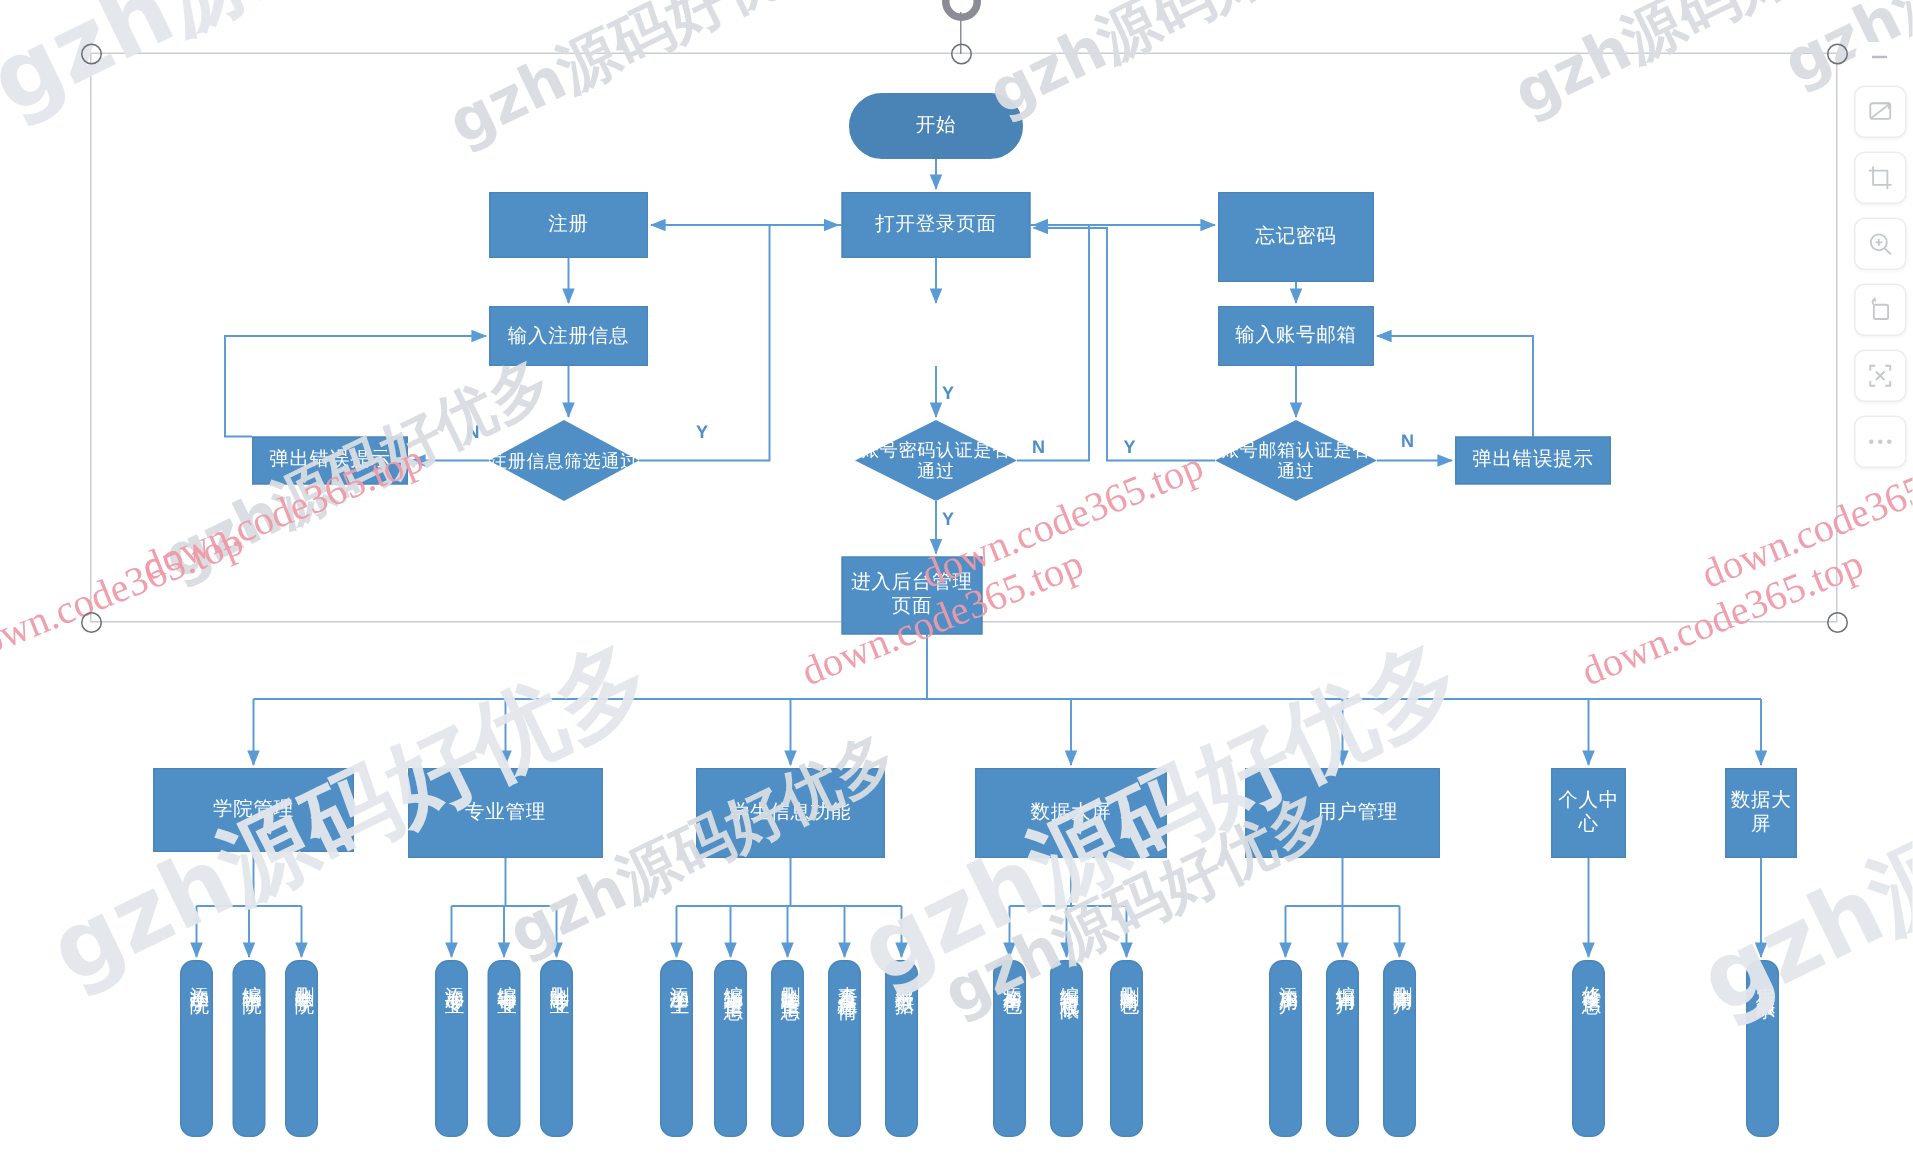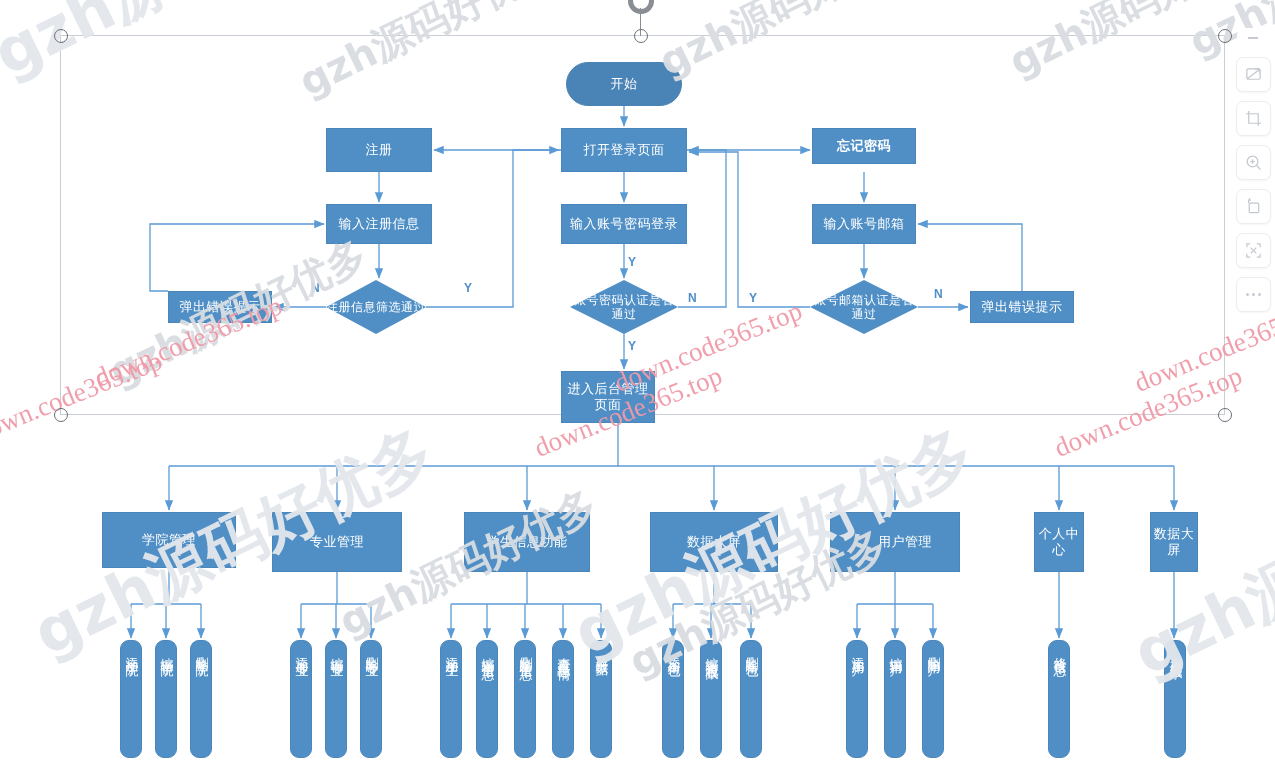--- a/index.html
+++ b/index.html
@@ -195,24 +195,23 @@
 
         <path d="M1059,572 L1059,638"></path>
 
         <path d="M1174,572 L1174,638"></path>
       </g>
     </svg>
 
     <div class="node start" style="left:566px;top:62px;width:116px;height:44px;">开始</div>
     <div class="node" style="left:561px;top:128px;width:126px;height:44px;">打开登录页面</div>
     <div class="node" style="left:326px;top:128px;width:106px;height:44px;">注册</div>
-    <div class="node" style="left:812px;top:128px;width:104px;height:36px;font-weight:bold;">忘记密码</div>
+    <div class="node" style="left:812px;top:128px;width:104px;height:60px;">忘记密码</div>
 
     <div class="node" style="left:326px;top:204px;width:106px;height:40px;font-family:Liberation Serif, serif;">输入注册信息</div>
-    <div class="node" style="left:561px;top:204px;width:126px;height:40px;">输入账号密码登录</div>
     <div class="node" style="left:812px;top:204px;width:104px;height:40px;">输入账号邮箱</div>
 
     <div class="node diamond" style="left:326px;top:280px;width:100px;height:54px;">
       <div class="dshape"></div>
       <span>注册信息筛选通过</span>
     </div>
     <div class="node diamond" style="left:570px;top:280px;width:108px;height:54px;justify-content:center;">
       <div class="dshape"></div>
       <span>账号密码认证是否通过</span>
     </div>

